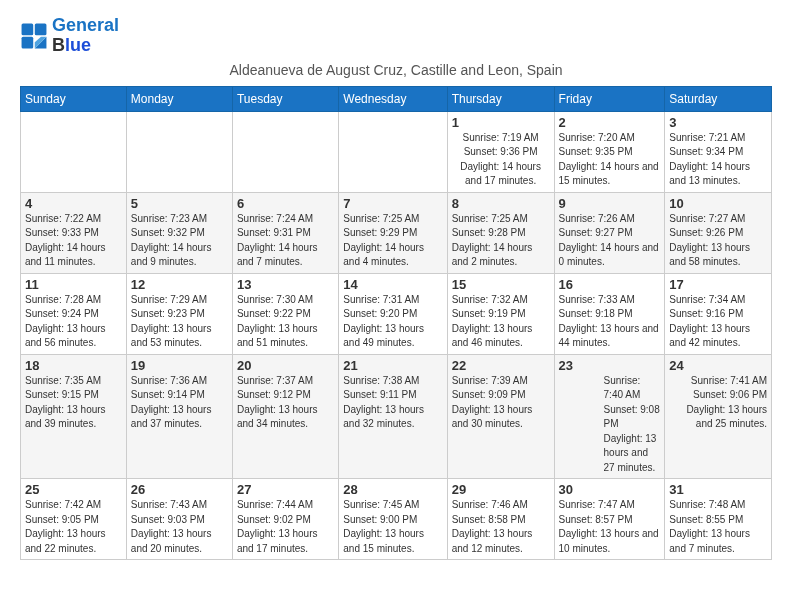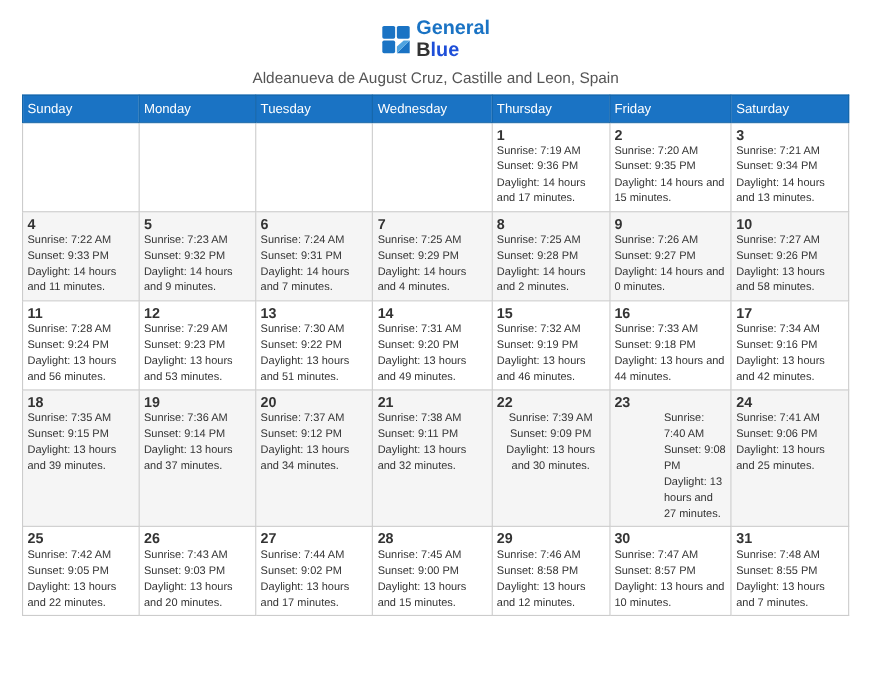--- a/index.html
+++ b/index.html
@@ -10,21 +10,21 @@
       min-height: 612px;
       overflow: hidden;
     }
     .page {
       width: 792px;
       padding: 16px 20px 10px 20px;
     }
     .header-top {
       display: flex;
       align-items: flex-start;
-      justify-content: center;
+      justify-content: space-between;
       margin-bottom: 6px;
     }
     .logo {
       display: flex;
       align-items: center;
       gap: 4px;
     }
     .logo-text {
       font-size: 18px;
       font-weight: bold;
@@ -136,21 +136,21 @@
         </tr>
     </thead>
     <tbody id="calendar-body">
     <tr>
           <td class="empty-cell"></td>
           <td class="empty-cell"></td>
           <td class="empty-cell"></td>
           <td class="empty-cell"></td>
           <td>
             <span class="day-number">1</span>
-            <div class="day-info" style="white-space: pre-line;">Sunrise: 7:19 AM
+            <div class="day-info" style="white-space: pre-line; text-align: center;">Sunrise: 7:19 AM
 Sunset: 9:36 PM
 Daylight: 14 hours and 17 minutes.</div>
           </td>
           <td>
             <span class="day-number">2</span>
             <div class="day-info" style="white-space: pre-line;">Sunrise: 7:20 AM
 Sunset: 9:35 PM
 Daylight: 14 hours and 15 minutes.</div>
           </td>
           <td>
@@ -268,33 +268,33 @@
 Daylight: 13 hours and 34 minutes.</div>
           </td>
           <td>
             <span class="day-number">21</span>
             <div class="day-info" style="white-space: pre-line;">Sunrise: 7:38 AM
 Sunset: 9:11 PM
 Daylight: 13 hours and 32 minutes.</div>
           </td>
           <td>
             <span class="day-number">22</span>
-            <div class="day-info" style="white-space: pre-line; text-align: center;">Sunrise: 7:39 AM
+            <div class="day-info" style="white-space: pre-line;">Sunrise: 7:39 AM
 Sunset: 9:09 PM
 Daylight: 13 hours and 30 minutes.</div>
           </td>
           <td>
             <span class="day-number">23</span>
             <div class="day-info" style="white-space: pre-line; margin-left: 45px;">Sunrise: 7:40 AM
 Sunset: 9:08 PM
 Daylight: 13 hours and 27 minutes.</div>
           </td>
           <td>
             <span class="day-number">24</span>
-            <div class="day-info" style="white-space: pre-line;">Sunrise: 7:41 AM
+            <div class="day-info" style="white-space: pre-line; text-align: right;">Sunrise: 7:41 AM
 Sunset: 9:06 PM
 Daylight: 13 hours and 25 minutes.</div>
           </td>
         </tr>
         <tr>
           <td>
             <span class="day-number">25</span>
             <div class="day-info" style="white-space: pre-line;">Sunrise: 7:42 AM
 Sunset: 9:05 PM
 Daylight: 13 hours and 22 minutes.</div>

